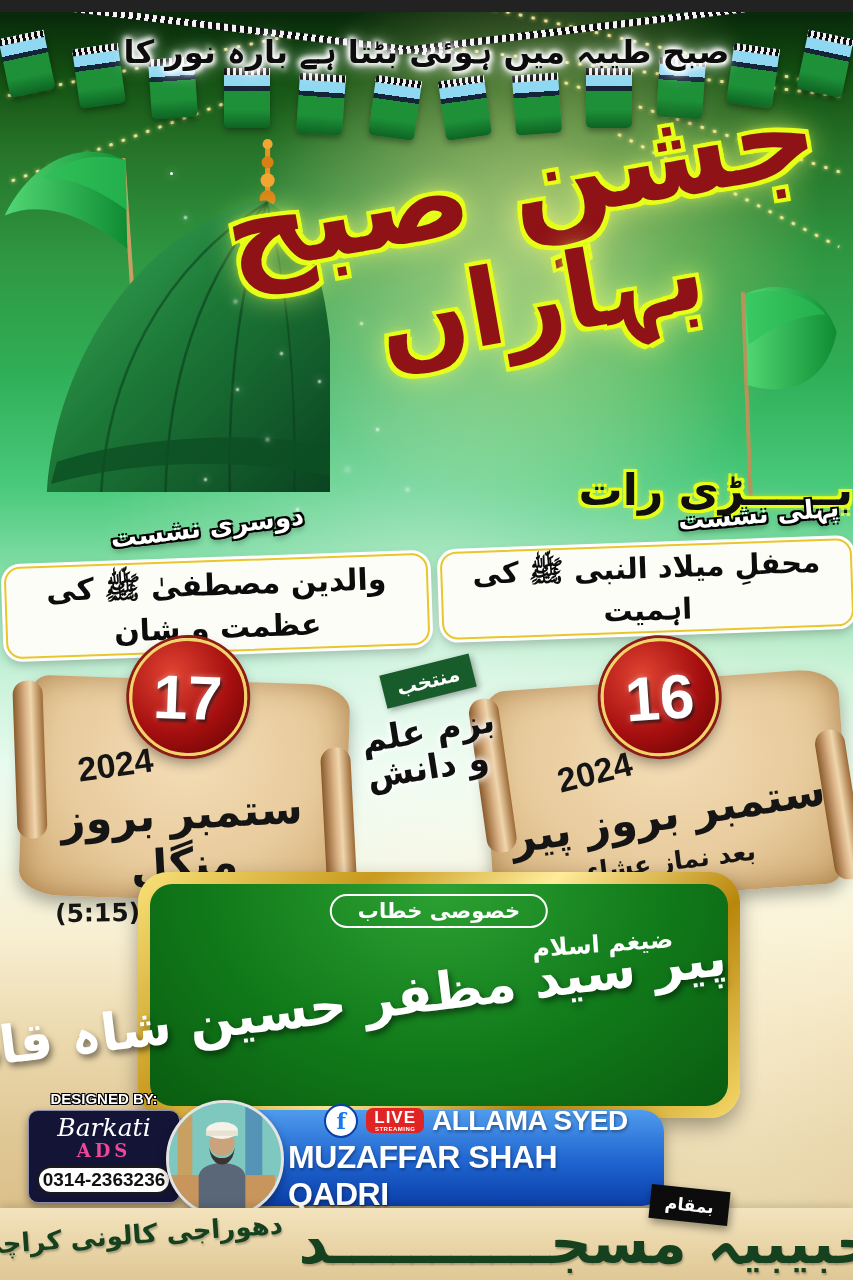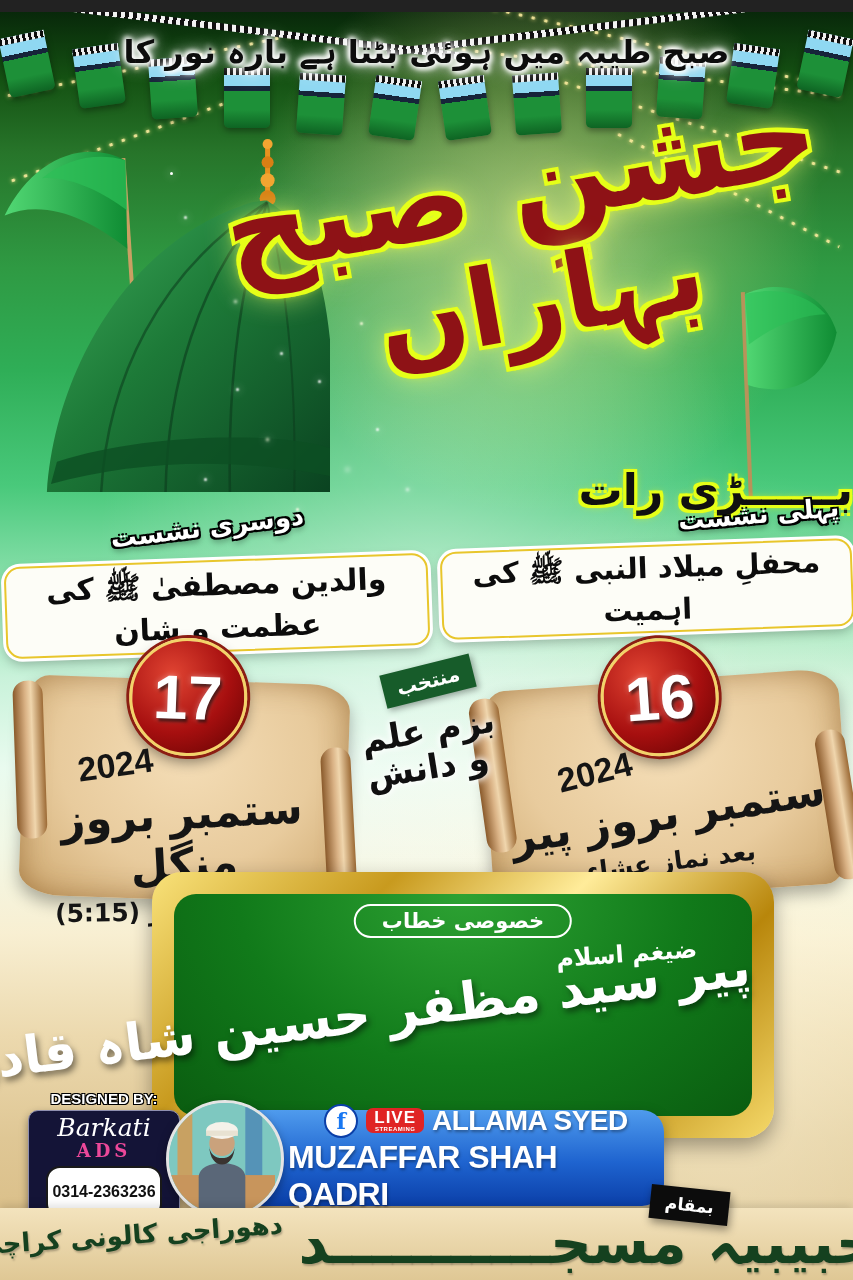--- a/index.html
+++ b/index.html
@@ -83,21 +83,21 @@
 
   
   .bazm{left:348px;top:652px;width:160px;text-align:center;}
   .bazm-badge{display:inline-block;background:#175c2a;color:#fff;font-size:20px;font-weight:bold;
     padding:5px 14px;transform:rotate(-14deg);box-shadow:2px 3px 6px rgba(0,0,0,.35);}
   .bazm-line{display:block;font-size:34px;font-weight:bold;color:#101010;transform:rotate(-9deg);
     line-height:1.1;text-shadow:0 0 6px #fff,0 0 10px #fff;}
   .bazm-line.first{margin-top:14px;}
 
   
-  .speaker-outer{left:152px;top:860px;width:578px;height:222px;padding:22px;border-radius:30px;
+  .speaker-outer{left:138px;top:860px;width:578px;height:222px;padding:12px;border-radius:30px;
     background:linear-gradient(135deg,#f9e27a,#c89a1e 28%,#ffec9a 50%,#b8860b 74%,#f5d96a);
     box-shadow:0 8px 20px rgba(0,0,0,.35);}
   .speaker-inner{position:relative;width:100%;height:100%;border-radius:22px;
     background:radial-gradient(ellipse at 50% 0%,#2da233,#117a1a 55%,#0a5c10);}
   .speaker-tag{position:absolute;top:10px;left:50%;transform:translateX(-50%);
     border:2px solid #fff;border-radius:22px;padding:3px 26px;color:#fff;font-size:21px;font-weight:bold;
     white-space:nowrap;}
   .speaker-pre{position:absolute;top:46px;right:55px;color:#fff;font-size:24px;font-weight:bold;
     transform:rotate(-4deg);}
   .speaker-name{position:absolute;top:78px;left:0;width:100%;text-align:center;color:#fff;
@@ -107,22 +107,22 @@
   
   .designer{left:28px;top:1078px;width:152px;text-align:center;}
   .designer-label{font-family:"Liberation Sans",sans-serif;font-size:15px;font-weight:bold;color:#fff;
     text-shadow:1px 1px 0 #000,-1px 1px 0 #000,1px -1px 0 #000,-1px -1px 0 #000;}
   .designer-box{margin-top:3px;background:#141437;border:1px solid #8f8fb0;border-radius:10px;
     padding:4px 6px 8px;box-shadow:0 4px 8px rgba(0,0,0,.4);}
   .designer-name{font-family:"DejaVu Serif",serif;font-style:italic;font-size:25px;color:#fff;line-height:1;}
   .designer-type{font-family:"DejaVu Serif",serif;font-size:18px;color:#ec4899;
     letter-spacing:4px;font-weight:bold;}
   .designer-phone{margin:5px auto 0;background:#fff;border:2px solid #1a1a1a;border-radius:14px;
-    font-family:"Liberation Sans",sans-serif;font-size:16px;font-weight:bold;color:#111;
-    padding:15px 4px;width:fit-content;text-align:right;}
+    font-family:"Liberation Sans",sans-serif;font-size:19px;font-weight:bold;color:#111;
+    padding:1px 4px;width:fit-content;text-align:right;}
 
   
   .live-banner{left:212px;top:1098px;width:452px;height:96px;border-radius:22px;
     background:linear-gradient(180deg,#4f9bed,#1e63cf 55%,#0b3fa8);
     box-shadow:0 6px 14px rgba(0,0,0,.35);}
   .speaker-photo{position:absolute;left:-46px;top:-10px;width:112px;height:112px;border-radius:50%;
     border:3px solid #e4e4e4;overflow:hidden;background:#7ec8c0;box-shadow:0 4px 10px rgba(0,0,0,.35);}
   .live-content{margin-left:76px;height:100%;display:flex;flex-direction:column;align-items:center;
     justify-content:center;color:#fff;font-family:"Liberation Sans",sans-serif;}
   .live-row{display:flex;align-items:center;gap:8px;}

